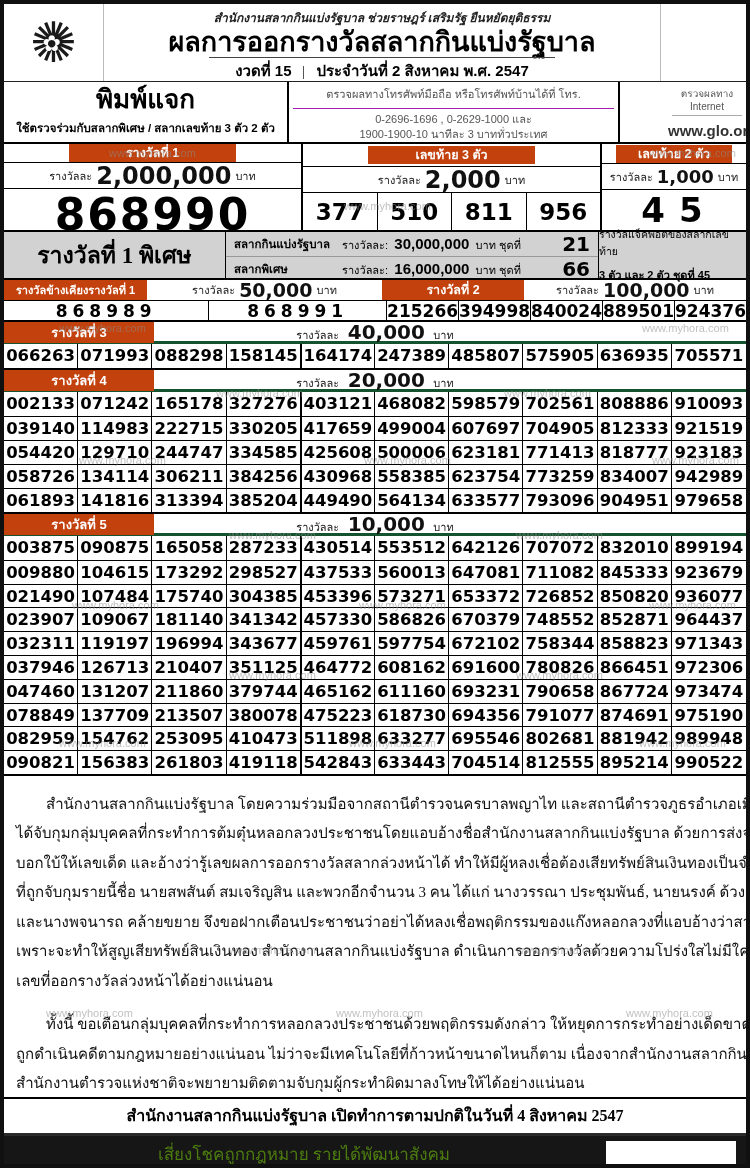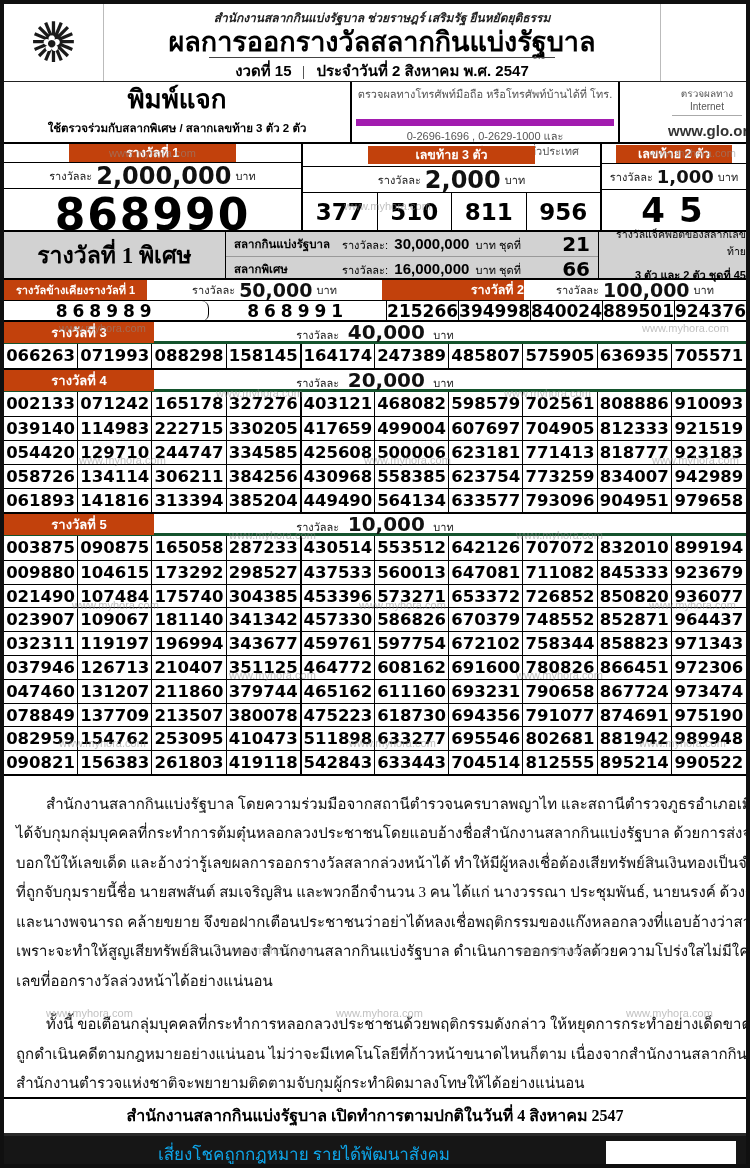--- a/index.html
+++ b/index.html
@@ -18,25 +18,25 @@
   .seal .core { position:absolute; font-size:22px; color:#fff; top:17px; left:18px; }
   .hdr-center { flex:1; text-align:center; padding-top:4px; }
   .motto { font-family:"Liberation Serif", serif; font-style:italic; font-weight:bold; font-size:12px; color:#222; }
   .title { font-family:"Liberation Serif", serif; font-weight:bold; font-size:27px; line-height:30px; color:#000; }
   .drawline { display:inline-block; border-top:1px solid #444; font-size:15px; font-weight:bold; padding:1px 26px 0 26px; }
   .drawline .sep { display:inline-block; width:1px; height:13px; background:#555; margin:0 12px; vertical-align:middle; }
   .hdr-right { width:86px; border-left:1px solid #bbb; }
 
   
   .inforow { height:62px; display:flex; border-bottom:2px solid #000; }
-  .inf-print { width:348px; border-right:2px solid #000; text-align:center; padding-top:3px; }
+  .inf-print { width:285px; border-right:2px solid #000; text-align:center; padding-top:3px; }
   .inf-print .big { font-family:"Liberation Serif", serif; font-weight:bold; font-size:26px; line-height:30px; }
   .inf-print .note { font-size:11.5px; font-weight:bold; margin-top:4px; }
   .inf-phone { flex:1; border-right:2px solid #000; text-align:center; color:#555; font-size:11px; padding-top:3px; }
-  .inf-phone .t { border-bottom:7px solid #a21caf; padding-bottom:16px; margin:0 4px 3px 4px; }
+  .inf-phone .t { border-bottom:1px solid #a21caf; padding-bottom:5px; margin:0 4px 3px 4px; }
   .inf-phone .l { line-height:15px; }
   .inf-net { width:126px; text-align:center; color:#555; padding-top:4px;padding-left:48px; }
   .inf-net .t { font-size:10px; border-bottom:1px solid #aaa; margin:0 4px 6px 4px; padding-bottom:3px; }
   .inf-net .u { font-size:15px; color:#333; font-weight:bold; }
 
   
   .pill { background:#c2410c; color:#fff; font-size:12.5px; font-weight:bold; text-align:center; line-height:18px; height:18px; }
   .amount { text-align:center; white-space:nowrap; }
   .amount .sm { font-size:11px; color:#222; }
   .amount .lg { font-size:24px; font-weight:bold; font-family:"DejaVu Sans", sans-serif; color:#111; padding:8px 4px; }
@@ -57,35 +57,35 @@
 
   
   .special { height:48px; background:#d2d2d2; border-bottom:2px solid #000; display:flex; }
   .sp-label { width:222px; border-right:1px solid #000; display:flex; align-items:center; justify-content:center; font-family:"Liberation Serif", serif; font-weight:bold; font-size:23px; }
   .sp-mid { width:373px; border-right:1px solid #000; display:flex; flex-direction:column; }
   .sp-row { flex:1; display:flex; align-items:center; font-size:11.5px; padding:0 8px; }
   .sp-row:first-child { border-bottom:1px solid #999; }
   .sp-name { width:108px; font-weight:bold; }
   .sp-amt .sm { font-size:11px; } .sp-amt .lg { font-size:15px; font-weight:bold; padding:0 3px; }
   .sp-set { margin-left:auto; font-family:"DejaVu Sans", sans-serif; font-weight:bold; font-size:20px; }
-  .sp-right { flex:1; text-align:right; font-size:10.5px; display:flex; flex-direction:column; justify-content:center; gap:6px; }
+  .sp-right { flex:1; text-align:left; font-size:10.5px; display:flex; flex-direction:column; justify-content:center; gap:6px; }
   .sp-right .b { font-weight:bold; font-size:11px; }
 
   
   .nearrow { height:42px; border-bottom:2px solid #000; display:flex; flex-direction:column; }
   .near-top { height:20px; display:flex; }
   .near-top .pill { line-height:20px; height:20px; }
   .np1 { width:143px; font-size:11px !important; }
   .na1 { width:235px; display:flex; align-items:center; justify-content:center; }
-  .np2 { width:142px;text-align:right; }
+  .np2 { width:142px; }
   .na2 { flex:1; display:flex; align-items:center; justify-content:center; }
   .near-top .amount .lg { font-size:19px; }
   .near-bot { flex:1; border-top:1px solid #000; display:flex; }
   .near-bot div { display:flex; align-items:center; justify-content:center; font-family:"DejaVu Sans", sans-serif; font-weight:bold; font-size:17px; border-right:1px solid #000; }
-  .nb-a { width:216px; letter-spacing:5px;border-radius:7px; }
+  .nb-a { width:216px; letter-spacing:5px; }
   .nb-b { width:187px; letter-spacing:5px; }
   .nb-c { flex:1; }
   .near-bot div:last-child { border-right:none; }
 
   
   .gsec { border-bottom:2px solid #000; }
   .ghead { height:22px; position:relative; border-bottom:3px solid #14532d; }
   .ghead .pill { position:absolute; left:0; top:0; width:150px; height:21px; line-height:21px; font-size:13px; }
   .ghead .amount { position:absolute; left:50%; top:0; transform:translateX(-50%); line-height:21px; }
   .ghead .amount .lg { font-size:20px; }
@@ -98,21 +98,21 @@
 
   
   .notice { height:323px; border-bottom:2px solid #000; padding:14px 12px 0 12px; font-family:"Liberation Serif", serif; font-size:15px; color:#111; }
   .notice .ln { line-height:29.5px; white-space:nowrap; }
   .notice .indent { text-indent:30px; }
   .notice .gap { height:14px; }
 
   
   .opennote { height:37px; border-bottom:3px solid #2a2a2a; display:flex; align-items:center; justify-content:center; font-family:"Liberation Serif", serif; font-weight:bold; font-size:16px; }
   .slogan { height:35px; background:#161616; position:relative; display:flex; align-items:center; }
-  .slogan .txt { color:#0ea5e9; font-family:"Liberation Serif", serif; font-size:17px; width:600px; text-align:center; }
+  .slogan .txt { color:#4d7c0f; font-family:"Liberation Serif", serif; font-size:17px; width:600px; text-align:center; }
   .slogan .box { position:absolute; right:10px; top:5px; width:130px; height:25px; background:#fff; }
 </style>
 </head>
 <body>
 
 <div class="page">
 
   <div class="hdr">
     <div class="hdr-logo">
       <div class="seal">

